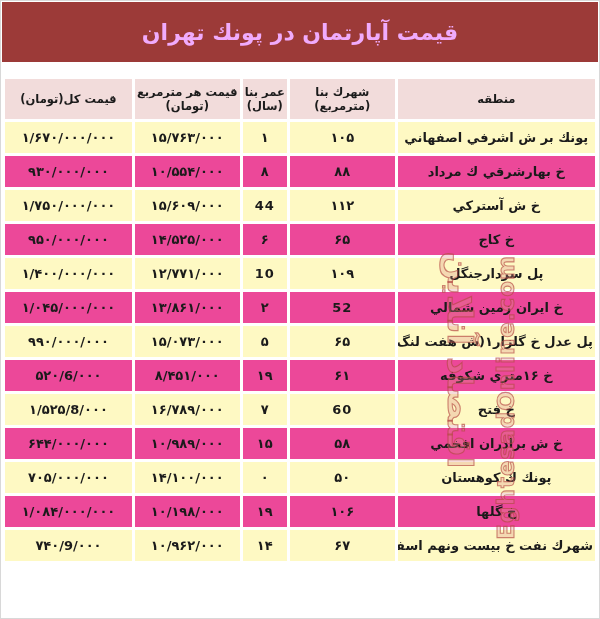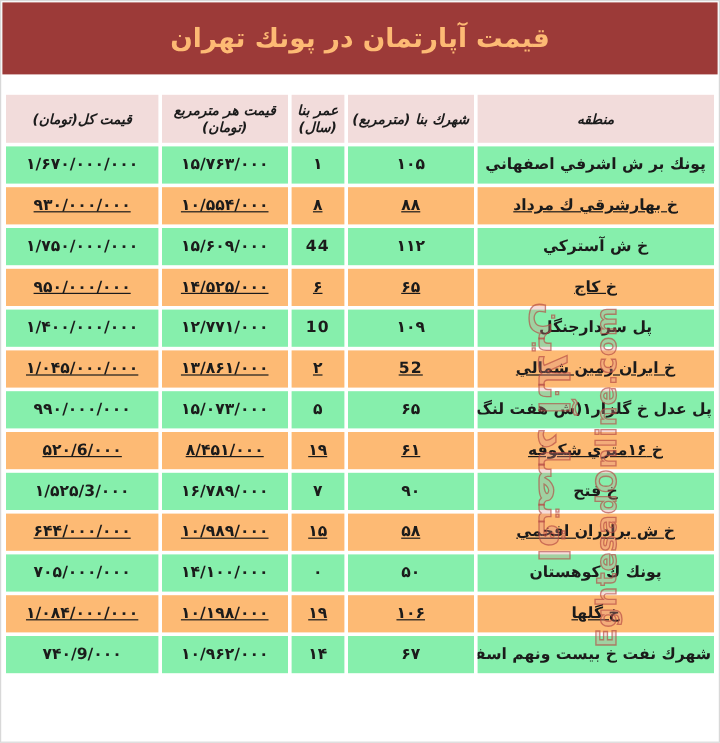--- a/index.html
+++ b/index.html
@@ -4,37 +4,37 @@
 <style>
   html,body{margin:0;padding:0;}
   body{
     width:600px;height:619px;position:relative;background:#ffffff;
     font-family:"DejaVu Sans", sans-serif;direction:rtl;overflow:hidden;
     color:#1b1b1b;
   }
   .frame{position:absolute;inset:0;border:1px solid #d8d8d8;pointer-events:none;}
   .title-bar{
     position:absolute;top:2px;left:2px;right:2px;height:60px;
-    background:#9c3a38;color:#fdba74;display:flex;align-items:center;justify-content:center;
+    background:#9c3a38;color:#f0abfc;display:flex;align-items:center;justify-content:center;
     font-size:22px;font-weight:bold;letter-spacing:.5px;
   }
   table{
     position:absolute;top:76px;right:2px;left:2px;
     border-collapse:separate;border-spacing:3px;table-layout:fixed;width:596px;
   }
   th{
     background:#f2dcdb;height:40px;font-size:11.5px;font-weight:bold;
-    text-align:center;vertical-align:middle;padding:0 2px;font-style:italic;
+    text-align:center;vertical-align:middle;padding:0 2px;
   }
   td{
     height:31px;font-size:13px;font-weight:bold;text-align:center;vertical-align:middle;
     padding:0 2px;white-space:nowrap;overflow:hidden;
   }
-  tr.light td{background:#86efac;}
-  tr.dark td{background:#fdba74;text-decoration:underline;}
+  tr.light td{background:#fef9c3;}
+  tr.dark td{background:#ec4899;}
   td .num{direction:ltr;unicode-bidi:embed;letter-spacing:1px;}
   col.c-region{width:196px;} col.c-area{width:104px;} col.c-age{width:44px;}
   col.c-per{width:104px;} col.c-total{width:126px;}
   .wm{
     position:absolute;pointer-events:none;z-index:5;text-align:center;
     color:rgba(222,140,136,0.30);-webkit-text-stroke:1.1px rgba(180,72,66,0.65);
     font-weight:bold;white-space:nowrap;
   }
   .wm-fa{left:350px;top:340px;width:220px;height:40px;transform:rotate(90deg);font-size:34px;}
   .wm-en{left:383px;top:365px;width:250px;height:30px;transform:rotate(-90deg);font-size:23px;letter-spacing:1px;font-family:"DejaVu Sans", sans-serif;}
@@ -117,24 +117,24 @@
       </tr>
       <tr class="dark">
         <td>خ ۱۶متري شكوفه</td>
         <td><span class="num" dir="ltr">۶۱</span></td>
         <td><span class="num" dir="ltr">۱۹</span></td>
         <td><span class="num" dir="ltr">۸/۴۵۱/۰۰۰</span></td>
         <td><span class="num" dir="ltr">۵۲۰/6/۰۰۰</span></td>
       </tr>
       <tr class="light">
         <td>خ فتح</td>
-        <td><span class="num" dir="ltr">۹۰</span></td>
+        <td><span class="num" dir="ltr">60</span></td>
         <td><span class="num" dir="ltr">۷</span></td>
         <td><span class="num" dir="ltr">۱۶/۷۸۹/۰۰۰</span></td>
-        <td><span class="num" dir="ltr">۱/۵۲۵/3/۰۰۰</span></td>
+        <td><span class="num" dir="ltr">۱/۵۲۵/8/۰۰۰</span></td>
       </tr>
       <tr class="dark">
         <td>خ ش برادران افخمي</td>
         <td><span class="num" dir="ltr">۵۸</span></td>
         <td><span class="num" dir="ltr">۱۵</span></td>
         <td><span class="num" dir="ltr">۱۰/۹۸۹/۰۰۰</span></td>
         <td><span class="num" dir="ltr">۶۴۴/۰۰۰/۰۰۰</span></td>
       </tr>
       <tr class="light">
         <td>پونك ك كوهستان</td>

